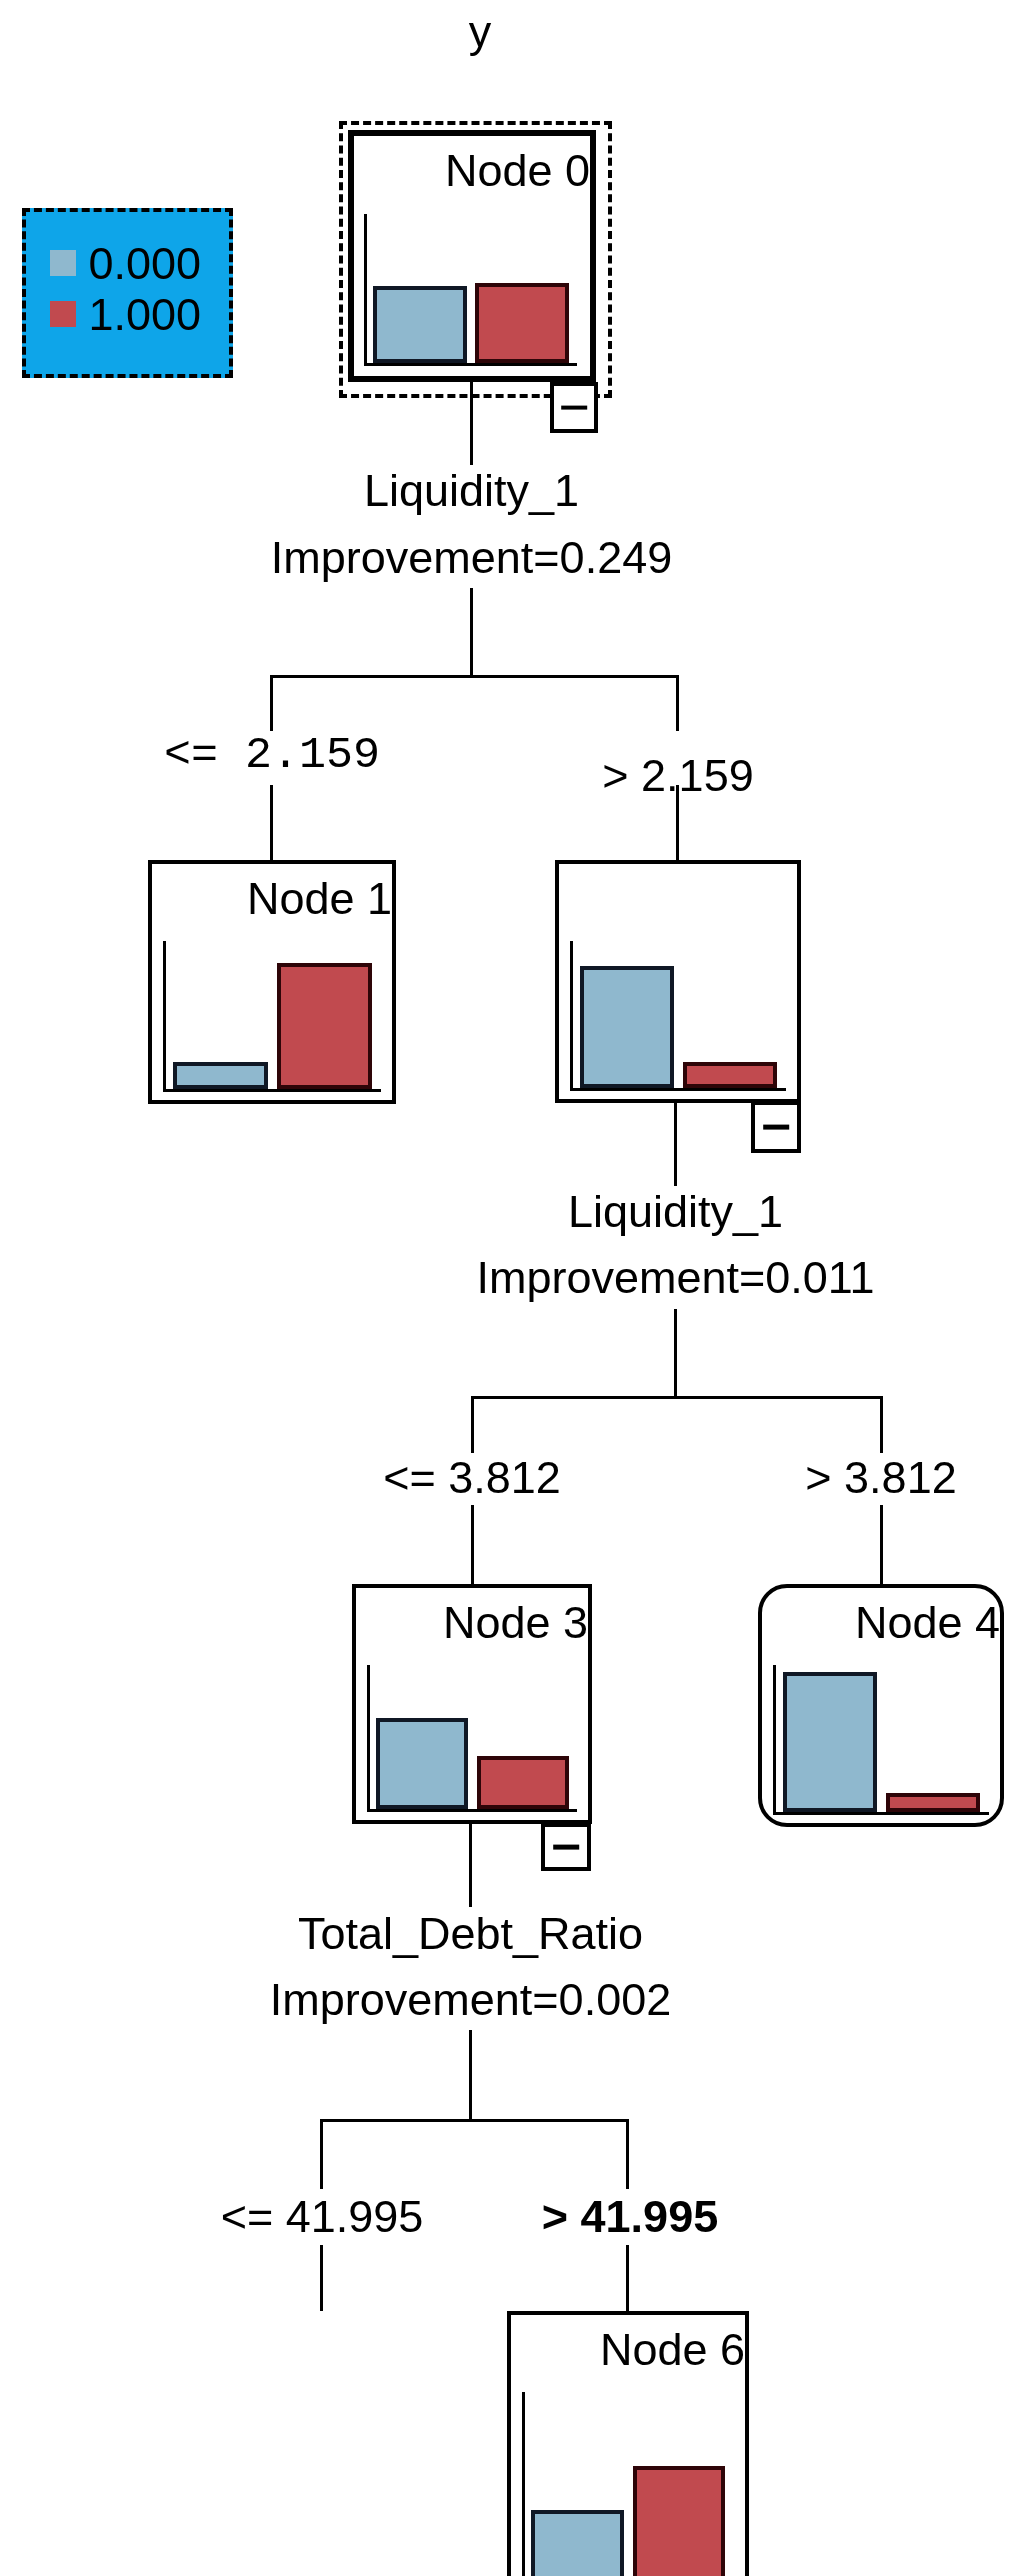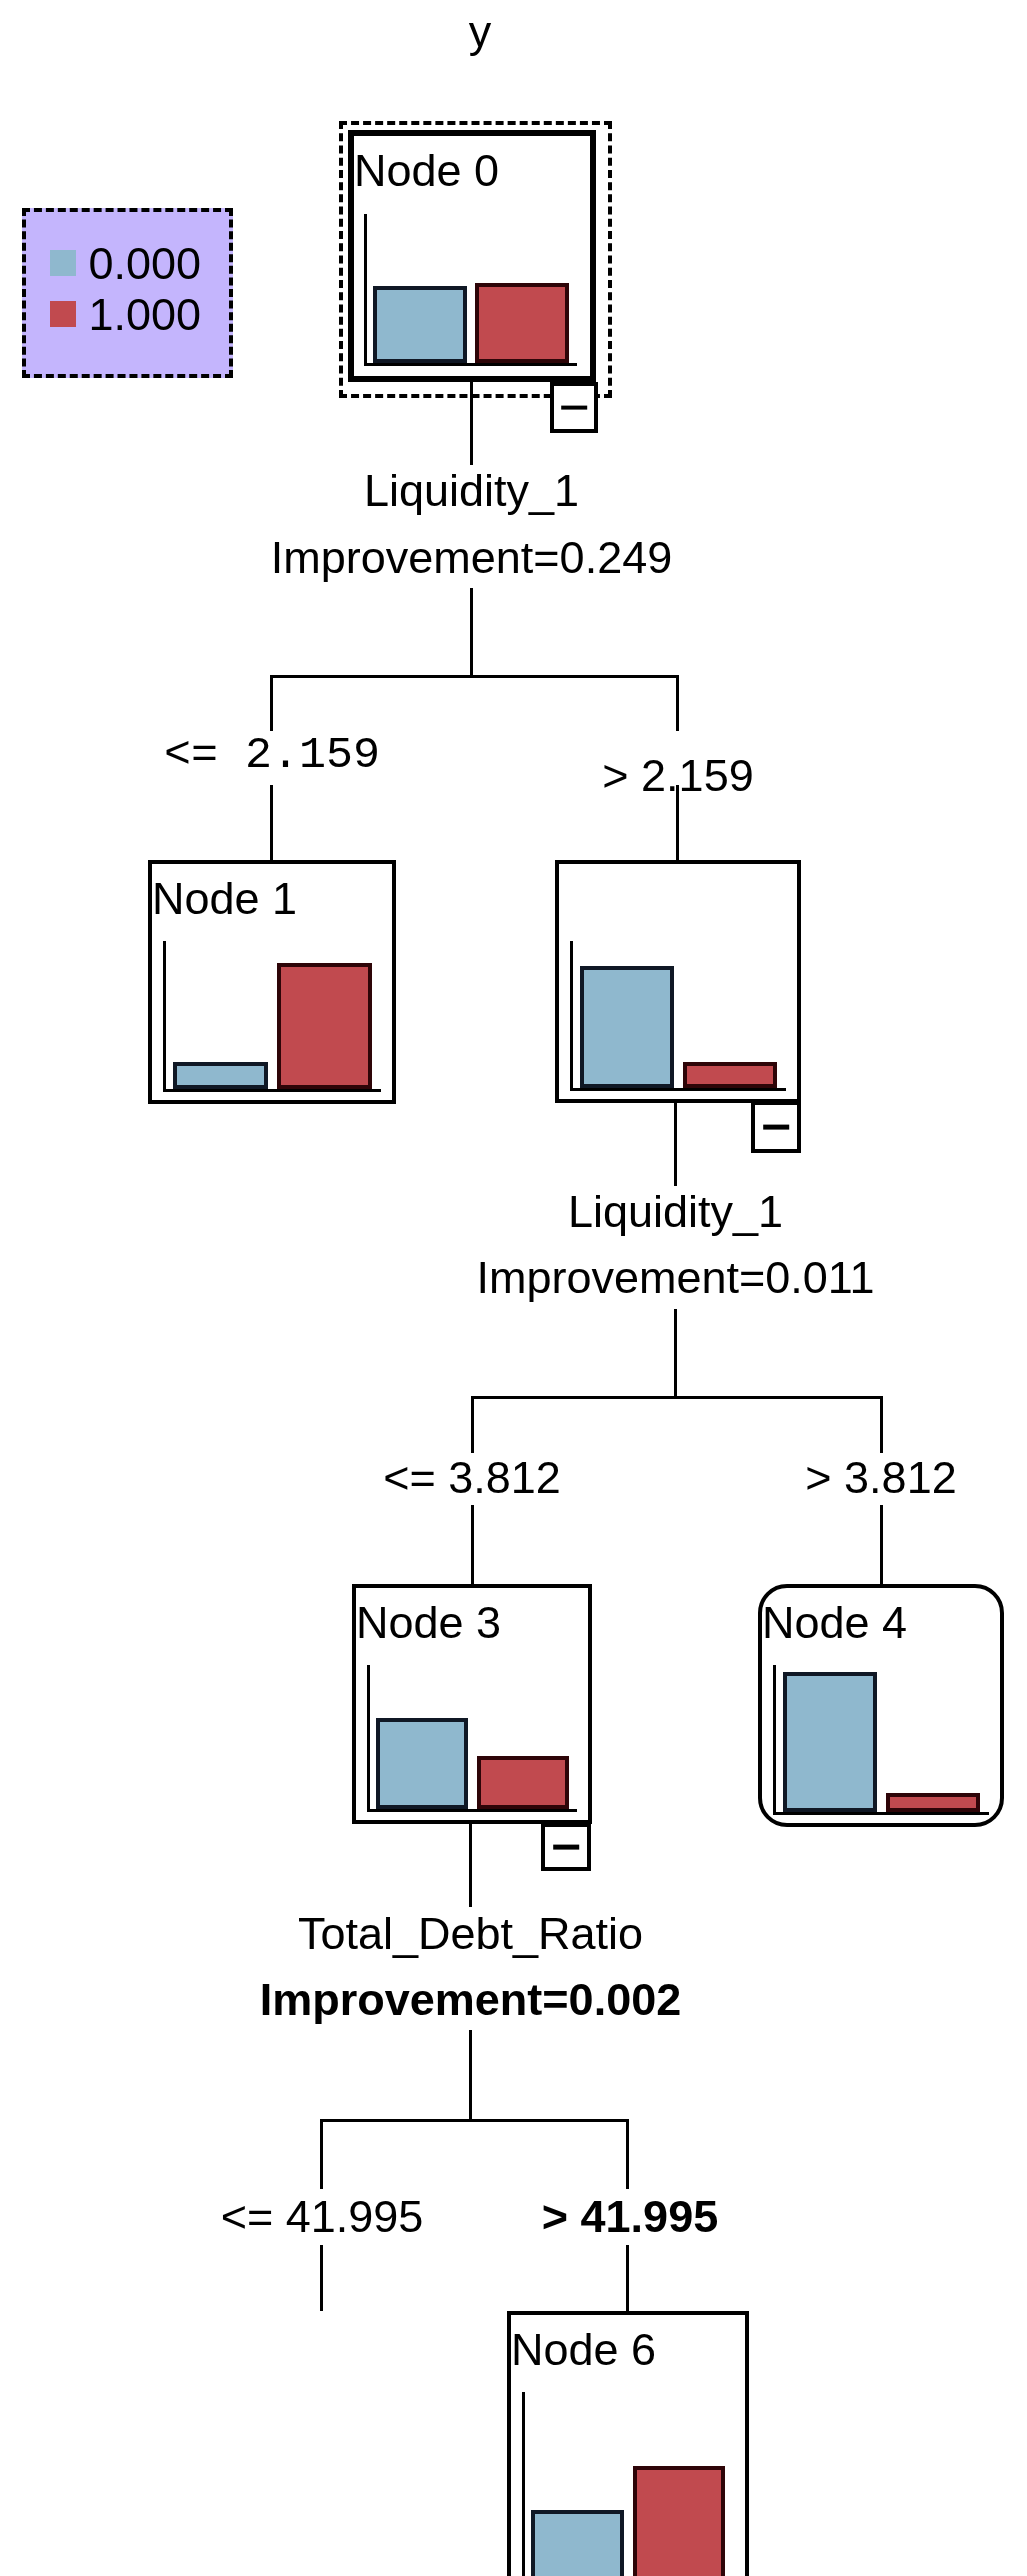--- a/index.html
+++ b/index.html
@@ -4,38 +4,38 @@
 <style>
   html,body{margin:0;padding:0;background:#fff;}
   #stage{
     position:relative;width:1028px;height:2576px;background:#ffffff;overflow:hidden;
     font-family:"Liberation Sans","DejaVu Sans",sans-serif;color:#000;
   }
   .txt{position:absolute;text-align:center;font-size:45px;line-height:48px;white-space:nowrap;color:#000;}
   
   #tree-title{left:416px;top:8px;width:128px;}
   
-  #legend{position:absolute;left:22.4px;top:208px;width:211px;height:170px;border:4.8px dashed #000;box-sizing:border-box;background:#c4b5fd;}
+  #legend{position:absolute;left:22.4px;top:208px;width:211px;height:170px;border:4.8px dashed #000;box-sizing:border-box;background:#0ea5e9;}
   .legend-swatch{position:absolute;left:24px;width:26px;height:26px;}
   #legend-swatch-0{top:38px;}
   #legend-swatch-1{top:89px;}
   .legend-label{position:absolute;left:62px;font-size:45px;line-height:46px;white-space:nowrap;}
   #legend-label-0{top:29px;}
   #legend-label-1{top:80px;}
   
   .node{position:absolute;background:#fff;border:4.8px solid #000;box-sizing:border-box;}
   #node-0{left:348px;top:130px;width:248px;height:252px;border-width:6.4px;}
   #node-0-selection{position:absolute;left:339px;top:121px;width:273px;height:277px;border:4.8px dashed #000;box-sizing:border-box;background:transparent;}
   #node-1{left:148px;top:860px;width:248px;height:244px;}
   #node-2{left:555px;top:860px;width:246px;height:243px;}
   #node-3{left:352px;top:1584px;width:240px;height:240px;}
   #node-4{left:758px;top:1584px;width:246px;height:243px;border-radius:29px;}
   #node-5{left:198px;top:2311px;width:246px;height:244px;}
   #node-6{left:507px;top:2311px;width:242px;height:296px;}
-  .node-title{position:absolute;left:0;right:0;top:11.2px;text-align:left;font-size:45px;line-height:48px;}
+  .node-title{position:absolute;left:0;right:0;top:11.2px;text-align:right;font-size:45px;line-height:48px;}
   .plot{position:absolute;left:11.2px;right:11.2px;top:77px;bottom:8px;border-left:3.2px solid #000;border-bottom:3.2px solid #000;}
   #node-0 .plot{left:9.6px;right:12.8px;top:78px;bottom:9.6px;}
   .bar{position:absolute;bottom:0;box-sizing:border-box;border:4px solid #000;}
   .bar.c0{left:3%;width:44.5%;border-color:#101825;}
   .bar.c1{left:51.5%;width:44.5%;border-color:#2E0508;}
   
   .collapse-btn{position:absolute;background:#fff;border:4px solid #000;box-sizing:border-box;}
   #collapse-node-0{left:550px;top:382px;width:48px;height:51px;}
   #collapse-node-2{left:751px;top:1101px;width:50px;height:52px;}
   #collapse-node-3{left:541px;top:1823px;width:50px;height:48px;}
@@ -67,21 +67,21 @@
   
   #split-0-variable{left:248px;top:467px;width:447px;}
   #split-0-improvement{left:248px;top:534px;width:447px;}
   #split-0-left-condition{left:144px;top:732px;width:256px;font-family:Liberation Mono, monospace;}
   #split-0-right-condition{left:550px;top:732px;width:256px;margin-top:20px;}
   #split-1-variable{left:452px;top:1188px;width:447px;}
   #split-1-improvement{left:452px;top:1254px;width:447px;}
   #split-1-left-condition{left:344px;top:1454px;width:256px;}
   #split-1-right-condition{left:753px;top:1454px;width:256px;}
   #split-2-variable{left:247px;top:1910px;width:447px;}
-  #split-2-improvement{left:247px;top:1976px;width:447px;font-weight:bold;}
+  #split-2-improvement{left:247px;top:1976px;width:447px;}
   #split-2-left-condition{left:194px;top:2193px;width:256px;}
   #split-2-right-condition{left:502px;top:2193px;width:256px;font-weight:bold;}
 </style>
 </head>
 <body>
 
 <div id="stage">
 
   <div class="txt" id="tree-title">y</div>
 

